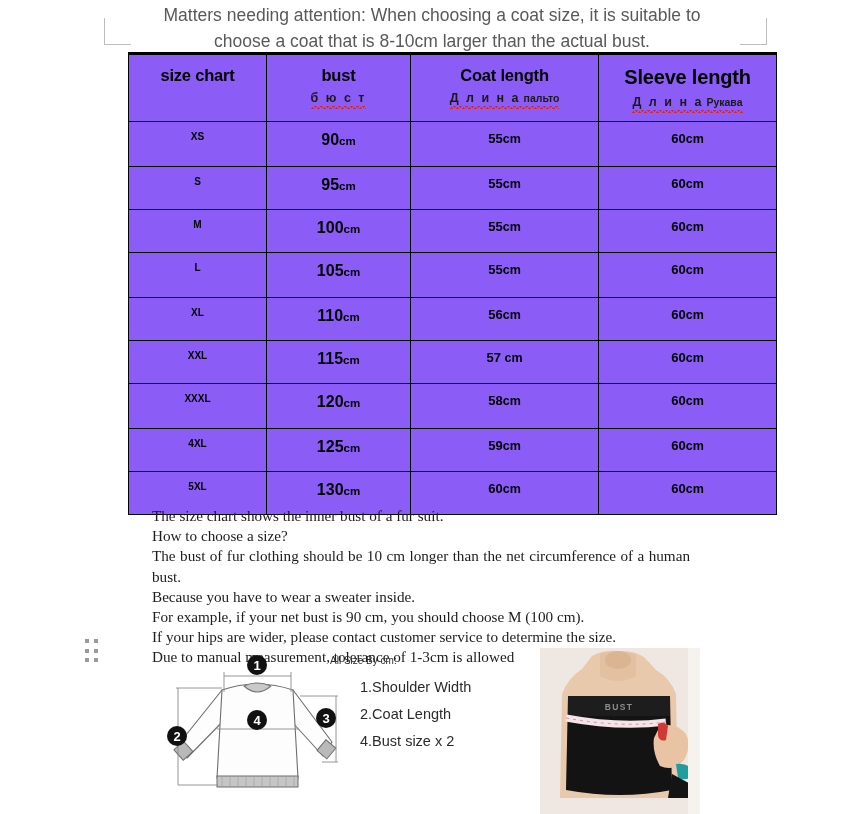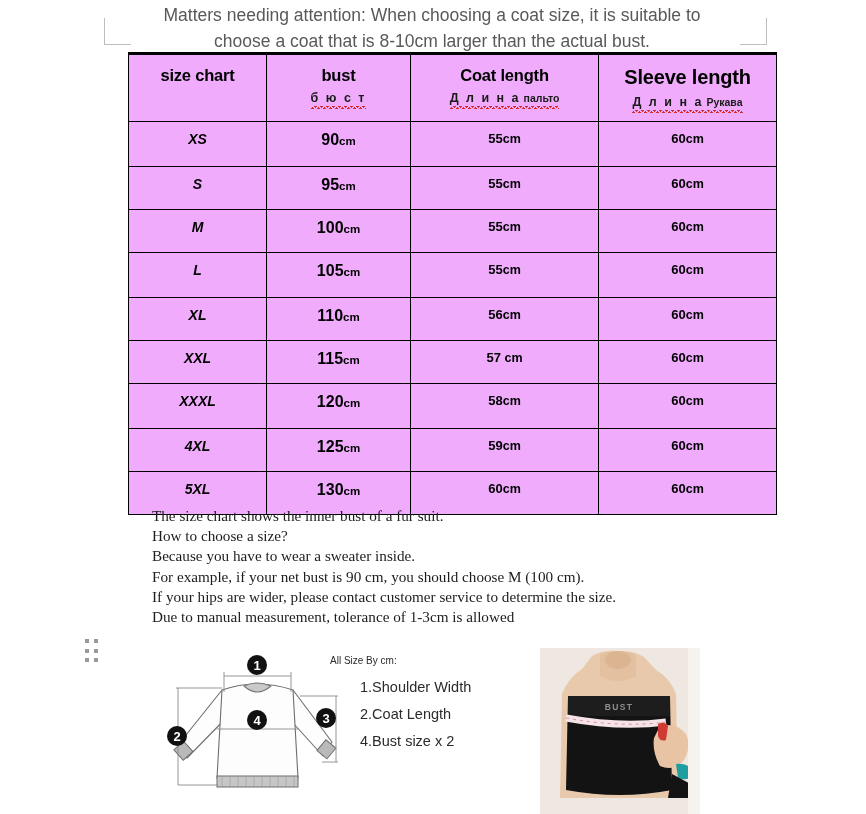--- a/index.html
+++ b/index.html
@@ -68,21 +68,21 @@
     border-collapse: collapse;
     width: 100%;
     table-layout: fixed;
   }
   table.size-table td,
   table.size-table th {
     border: 1px solid #000;
     text-align: center;
     vertical-align: top;
     padding: 0;
-    background: #f0abfc;
+    background: #8b5cf6;
   }
   table.size-table tr.header-row th { border-top: 3px solid #000; }
 
   col.c-size { width: 138px; }
   col.c-bust { width: 144px; }
   col.c-coat { width: 188px; }
   col.c-slv  { width: 178px; }
 
   .hdr-cell { height: 66px; position: relative; }
   .hdr-en {
@@ -127,21 +127,21 @@
     background-repeat: repeat-x;
   }
 
   .row-cell { height: 42px; }
   .row-cell.tall { height: 44px; }
   .cell-inner {
     padding-top: 9px;
     font-size: 14px;
     color: #000;
   }
-  .cell-size  { font-weight: bold; font-size: 14px; font-style: italic; }
+  .cell-size  { font-weight: bold; font-size: 10px; }
   .cell-bust  { font-weight: bold; font-size: 16px; }
   .cell-bust .u { font-size: 11.5px; font-weight: bold; }
   .cell-plain { font-weight: bold; font-size: 13px; }
   .cell-plain .u { font-size: 12.5px; font-weight: bold; }
 
   
   .description {
     position: absolute;
     left: 152px;
     top: 506px;
@@ -384,20 +384,21 @@
             <div class="cell-inner cell-plain">60<span class="u">cm</span></div>
           </td>
         </tr>
       </tbody>
   </table>
 </div>
 
 <div class="description">
   <p>The size chart shows the inner bust of a fur suit.</p>
   <p>How to choose a size?</p>
+  <p class="justify">The bust of fur clothing should be 10 cm longer than the net circumference of a human bust.</p>
   <p>Because you have to wear a sweater inside.</p>
   <p>For example, if your net bust is 90 cm, you should choose M (100 cm).</p>
   <p>If your hips are wider, please contact customer service to determine the size.</p>
   <p>Due to manual measurement, tolerance of 1-3cm is allowed</p>
 </div>
 
 <div class="illustration-zone">
 
   <svg class="sweater-figure" viewBox="0 0 195 150">
     <g fill="#fdfdfd" stroke="#6e6e6e" stroke-width="1.1" stroke-linejoin="round">

